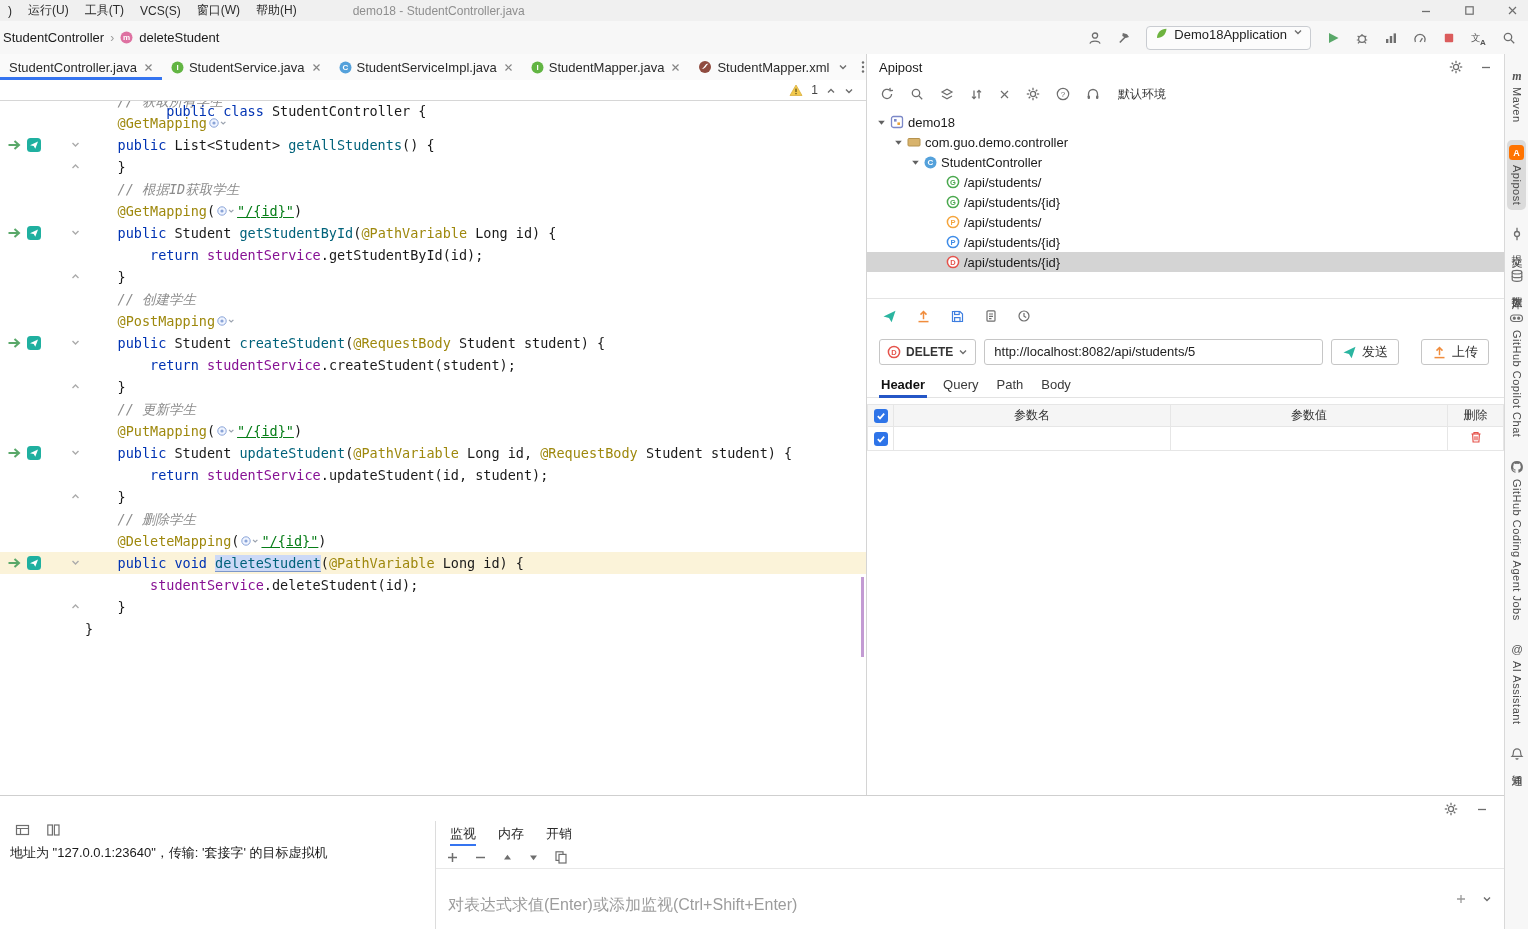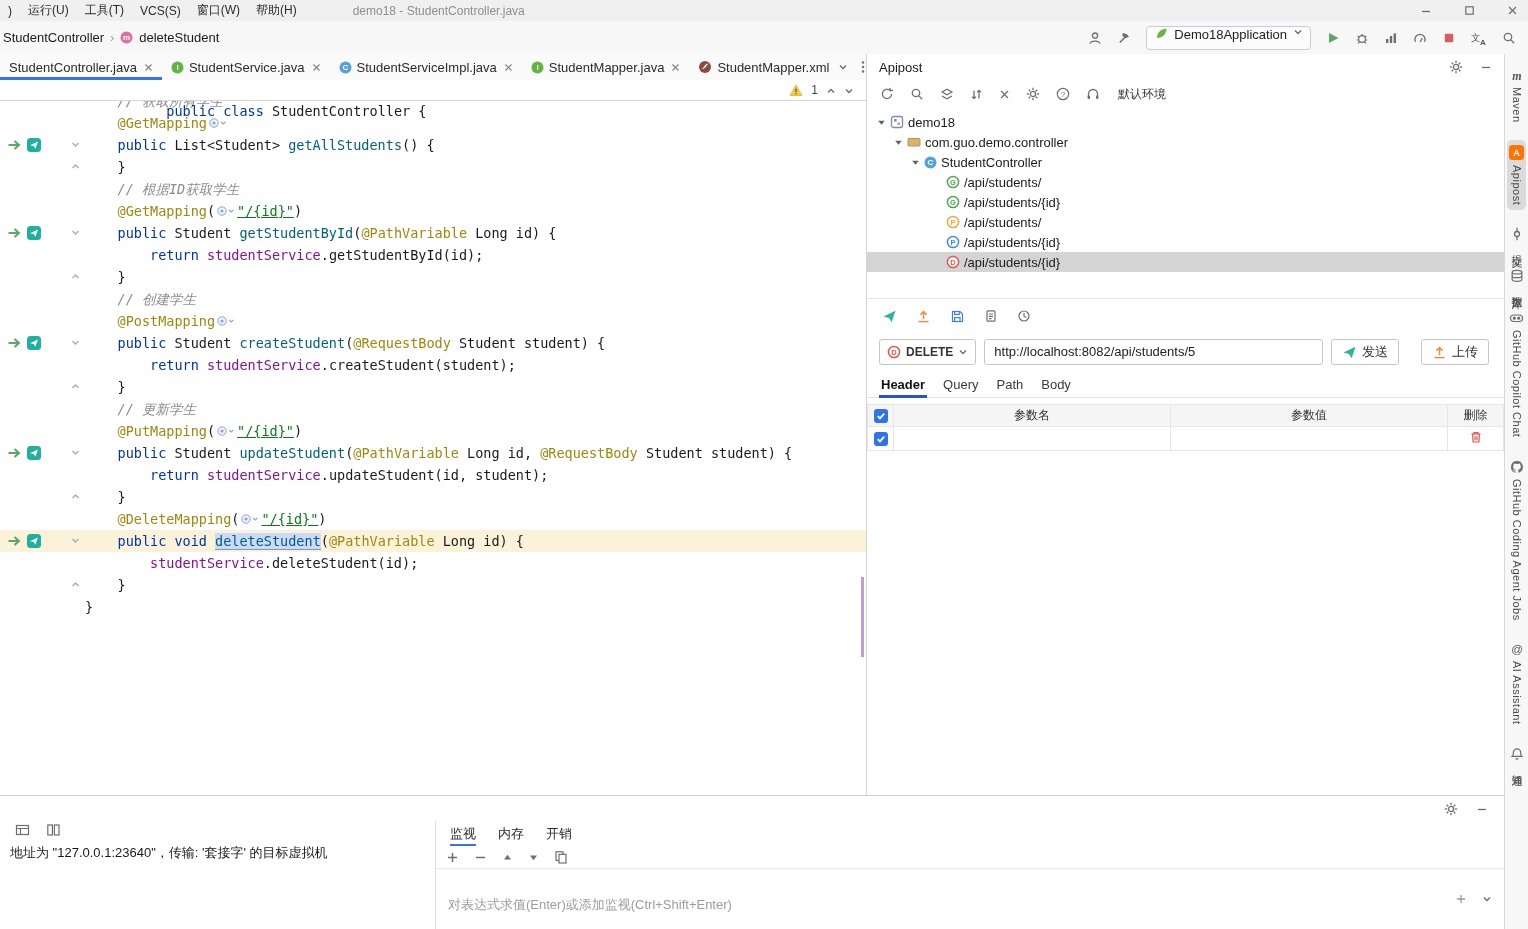--- a/index.html
+++ b/index.html
@@ -93,21 +93,21 @@
   .b-main{flex:1;display:flex;min-height:0;}
   .b-left{width:435px;padding-left:10px;}
   .b-left-icons{display:flex;gap:16px;padding:2px 0 7px 5px;}
   .b-msg{font-size:13px;color:#1a1a1a;white-space:nowrap;overflow:hidden;}
   .b-right{flex:1;border-left:1px solid #DCDCDC;display:flex;flex-direction:column;}
   .b-tabs{height:25px;display:flex;gap:22px;padding-left:14px;align-items:stretch;font-size:13px;color:#2b2b2b;}
   .b-tab{position:relative;display:flex;align-items:center;}
   .b-tab.active::after{content:"";position:absolute;left:0;right:0;bottom:0;height:2px;background:#3574F0;}
   .b-toolbar{height:23px;display:flex;align-items:center;gap:15px;padding-left:10px;border-bottom:1px solid #E8E8E8;}
   .b-input{flex:1;display:flex;align-items:center;padding:0 12px;}
-  .b-ph{color:#9C9C9C;font-size:13px;margin-top:12px;}
+  .b-ph{color:#9C9C9C;font-size:16px;margin-top:12px;}
   .b-input-icons{margin-left:auto;display:flex;gap:15px;align-items:center;}
 </style>
 </head>
 <body>
 
 <div class="app">
 
   <header class="menubar">
     <nav id="menu-items" class="mb-items">
         <span class="mb-item">)</span>
@@ -370,20 +370,21 @@
                   </svg></span><span class="icon"><svg width="14" height="14" viewBox="0 0 14 14">
                     <rect width="14" height="14" rx="3.5" fill="#1FB0A0"></rect>
                     <path d="M3 7.2L11 3.5 8.3 10.8 6.7 7.9z" fill="#fff"></path>
                   </svg></span></span><span class="g-fold icon"><svg width="9" height="9" viewBox="0 0 9 9">
                   <path d="M1.5 3l3 3 3-3" fill="none" stroke="#ABABAB" stroke-width="1.4"></path>
                 </svg></span><span class="tk-p">    </span><span class="tk-k">public</span><span class="tk-p"> Student </span><span class="tk-m">updateStudent</span><span class="tk-p">(</span><span class="tk-a">@PathVariable</span><span class="tk-p"> Long id, </span><span class="tk-a">@RequestBody</span><span class="tk-p"> Student student) {</span></div>
             <div class="cl"><span class="tk-p">        </span><span class="tk-k">return</span><span class="tk-p"> </span><span class="tk-f">studentService</span><span class="tk-p">.updateStudent(id, student);</span></div>
             <div class="cl"><span class="g-fold icon"><svg width="9" height="9" viewBox="0 0 9 9">
                   <path d="M1.5 6l3-3 3 3" fill="none" stroke="#ABABAB" stroke-width="1.4"></path>
                 </svg></span><span class="tk-p">    }</span></div>
+            <div class="cl"><span class="tk-c">    // 删除学生</span></div>
             <div class="cl"><span class="tk-p">    </span><span class="tk-a">@DeleteMapping</span><span class="tk-p">(</span><span class="inl icon"><svg width="18" height="12" viewBox="0 0 18 12">
                   <circle cx="5" cy="6" r="4.2" fill="#EFF4FF" stroke="#8AA4D8" stroke-width="1"></circle>
                   <circle cx="5" cy="6" r="1.6" fill="#8AA4D8"></circle>
                   <path d="M12 4.8l2.2 2.2 2.2-2.2" fill="none" stroke="#9AA2AE" stroke-width="1.2"></path>
                 </svg></span><span class="tk-s">"/{id}"</span><span class="tk-p">)</span></div>
             <div class="cl current"><span class="g-map"><span class="icon"><svg width="15" height="14" viewBox="0 0 15 14">
                     <path d="M1.5 7h9.5" stroke="#59A869" stroke-width="2" fill="none"></path>
                     <path d="M7.5 3l4.5 4-4.5 4" stroke="#59A869" stroke-width="2" fill="none"></path>
                   </svg></span><span class="icon"><svg width="14" height="14" viewBox="0 0 14 14">
                     <rect width="14" height="14" rx="3.5" fill="#1FB0A0"></rect>

